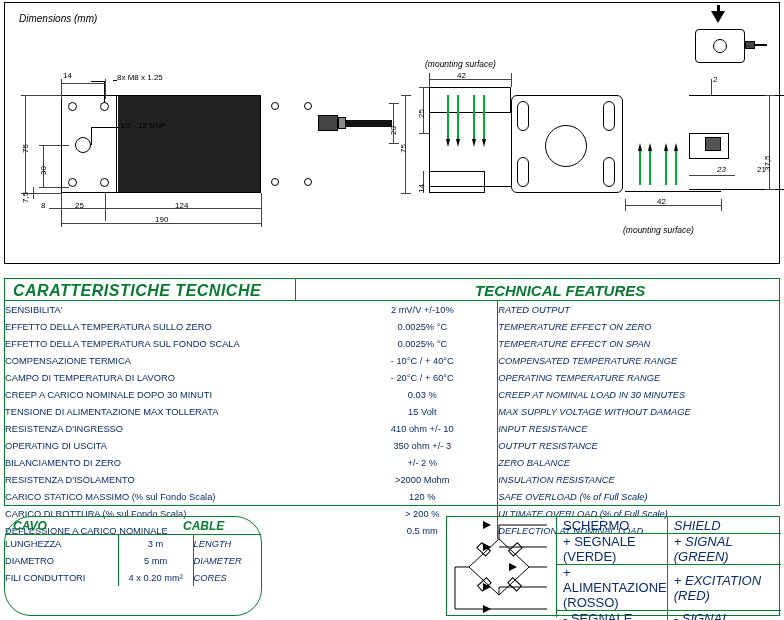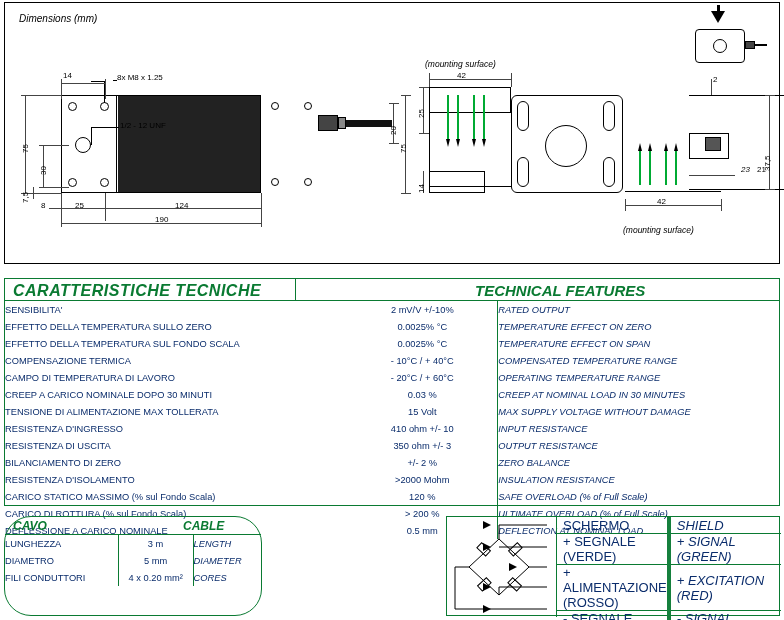--- a/index.html
+++ b/index.html
@@ -92,21 +92,21 @@
   
   #wiring{
     left:446px;top:516px;width:334px;height:100px;
   }
   table.wr{
     position:absolute;left:110px;top:0;width:224px;
     border-collapse:collapse;font-size:13px;
   }
   table.wr td{height:16px;padding:0 0 0 6px;color:#0a2c6b;vertical-align:middle;border-bottom:1px solid #0a7a32;}
   table.wr tr:last-child td{border-bottom:none;}
-  td.wen{font-style:italic;width:108px;border-left:4px solid #15803d;}
+  td.wen{font-style:italic;width:108px;border-left:1px solid #15803d;}
   #bridge{position:absolute;left:0;top:0;width:110px;height:100px;border-right:1px solid #0a7a32;box-sizing:border-box;}
 </style>
 </head>
 <body>
 
 <div class="panel" id="drawing">
 
   <div id="dimtitle">Dimensions (mm)</div>
 
   <div class="rect" style="left:56px;top:92px;width:200px;height:98px;"></div>
@@ -253,21 +253,21 @@
   <div class="rect" style="left:684px;top:130px;width:40px;height:26px;"></div>
   <div style="position:absolute;left:700px;top:134px;width:16px;height:14px;background:#555;border:1px solid #000;box-sizing:border-box;"></div>
   <div class="ln hl" style="left:684px;top:186px;width:96px;"></div>
 
   <div class="ln vl thin" style="left:706px;top:76px;height:16px;"></div>
   <div class="dim" style="position:absolute;left:708px;top:72px;">2</div>
 
   <div class="ln hl thin" style="left:684px;top:172px;width:22px;"></div>
   <div class="dim" style="position:absolute;left:704px;top:162px;padding-left:48px;">21</div>
   <div class="ln hl thin" style="left:706px;top:172px;width:24px;"></div>
-  <div class="dim" style="position:absolute;left:736px;top:162px;font-style:italic;">23</div>
+  <div class="dim" style="position:absolute;left:712px;top:162px;font-style:italic;">23</div>
 
   <div class="ln vl thin" style="left:764px;top:92px;height:94px;"></div>
   <div class="ln hl thin" style="left:760px;top:92px;width:10px;"></div>
   <div class="ln hl thin" style="left:760px;top:186px;width:10px;"></div>
   <div class="dim rot" style="position:absolute;left:758px;top:168px;">37,5</div>
 </div>
 
 <div class="panel" id="tech">
   <div id="techhead">
     <div class="bar"></div>
@@ -310,21 +310,21 @@
       <td class="it">TENSIONE DI ALIMENTAZIONE MAX TOLLERATA</td>
       <td class="val">15 Volt</td>
       <td class="en vsep">MAX SUPPLY VOLTAGE WITHOUT DAMAGE</td>
     </tr>
     <tr>
       <td class="it">RESISTENZA D'INGRESSO</td>
       <td class="val">410 ohm +/- 10</td>
       <td class="en vsep">INPUT RESISTANCE</td>
     </tr>
     <tr>
-      <td class="it">RESISTENZA DI USCITA</td>
+      <td class="it">OPERATING DI USCITA</td>
       <td class="val">350 ohm  +/- 3</td>
       <td class="en vsep">OUTPUT RESISTANCE</td>
     </tr>
     <tr>
       <td class="it">BILANCIAMENTO DI ZERO</td>
       <td class="val">+/- 2 %</td>
       <td class="en vsep">ZERO BALANCE</td>
     </tr>
     <tr>
       <td class="it">RESISTENZA D'ISOLAMENTO</td>

